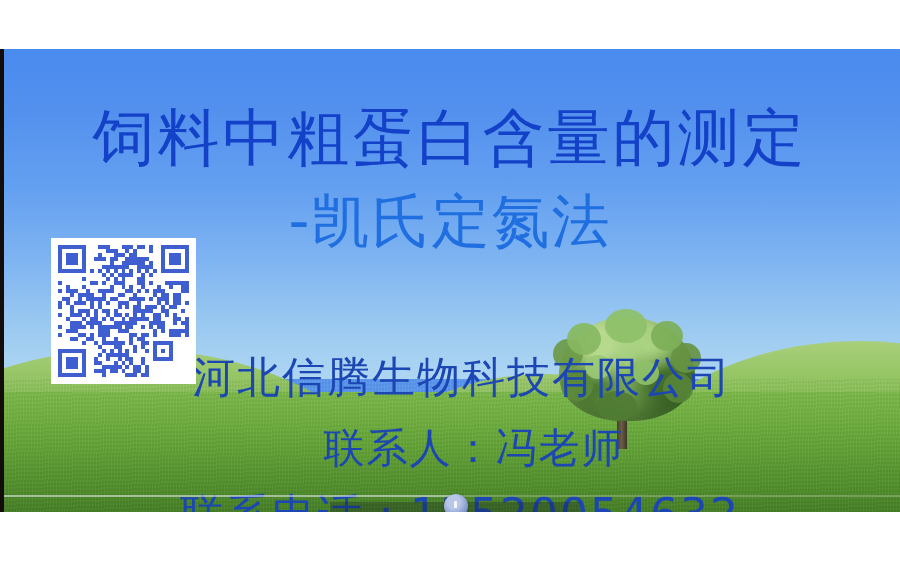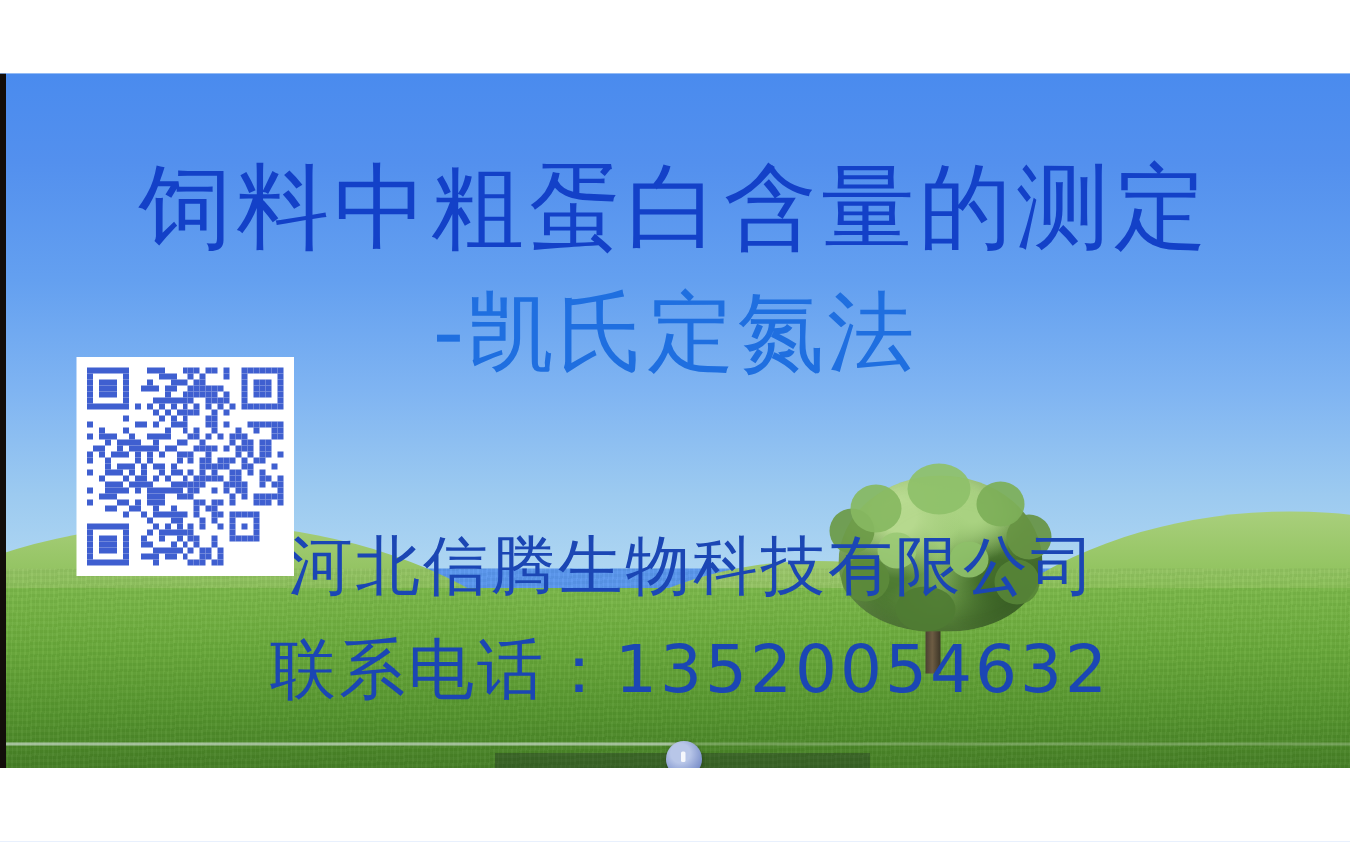--- a/index.html
+++ b/index.html
@@ -1300,20 +1300,21 @@
           <div></div>
           <div></div>
           <div></div>
           <div></div>
           <div></div>
         </div>
     </div>
 
     <div id="company-block">
       <div id="company-name">河北信腾生物科技有限公司</div>
+      <div id="contact-person">联系人：冯老师</div>
       <div id="contact-phone">联系电话：13520054632</div>
     </div>
 
     <div id="controls-panel"></div>
     <div id="scrub-line"></div>
     <div id="scrub-progress"></div>
     <div id="play-knob">
       <div id="play-knob-dot"></div>
     </div>
 

